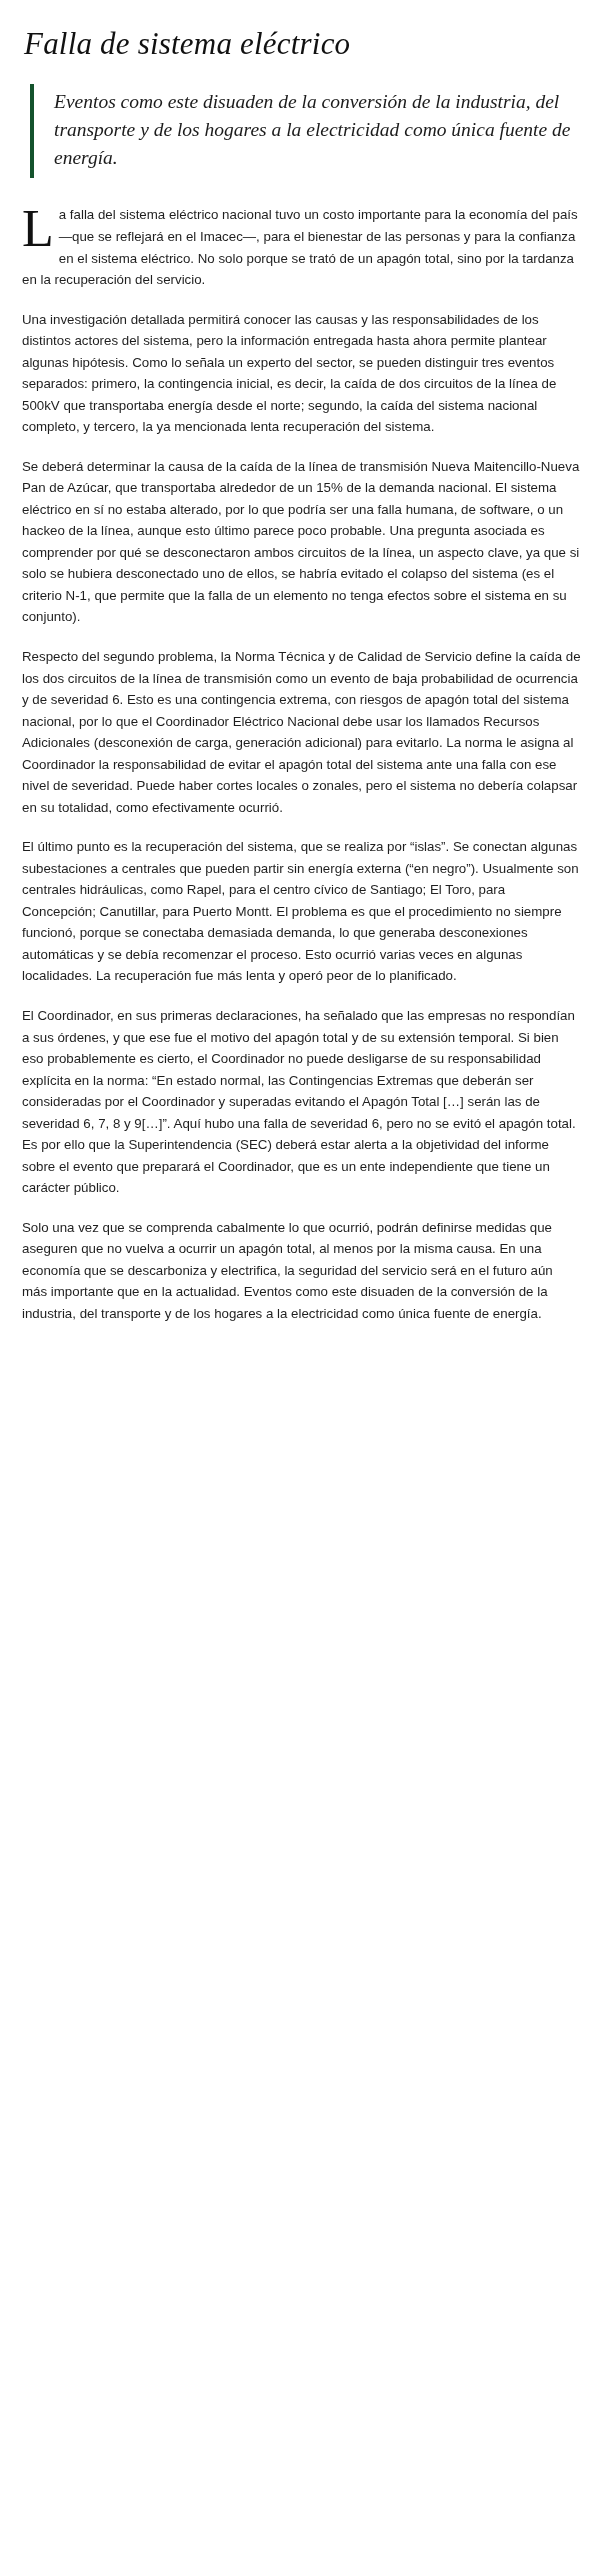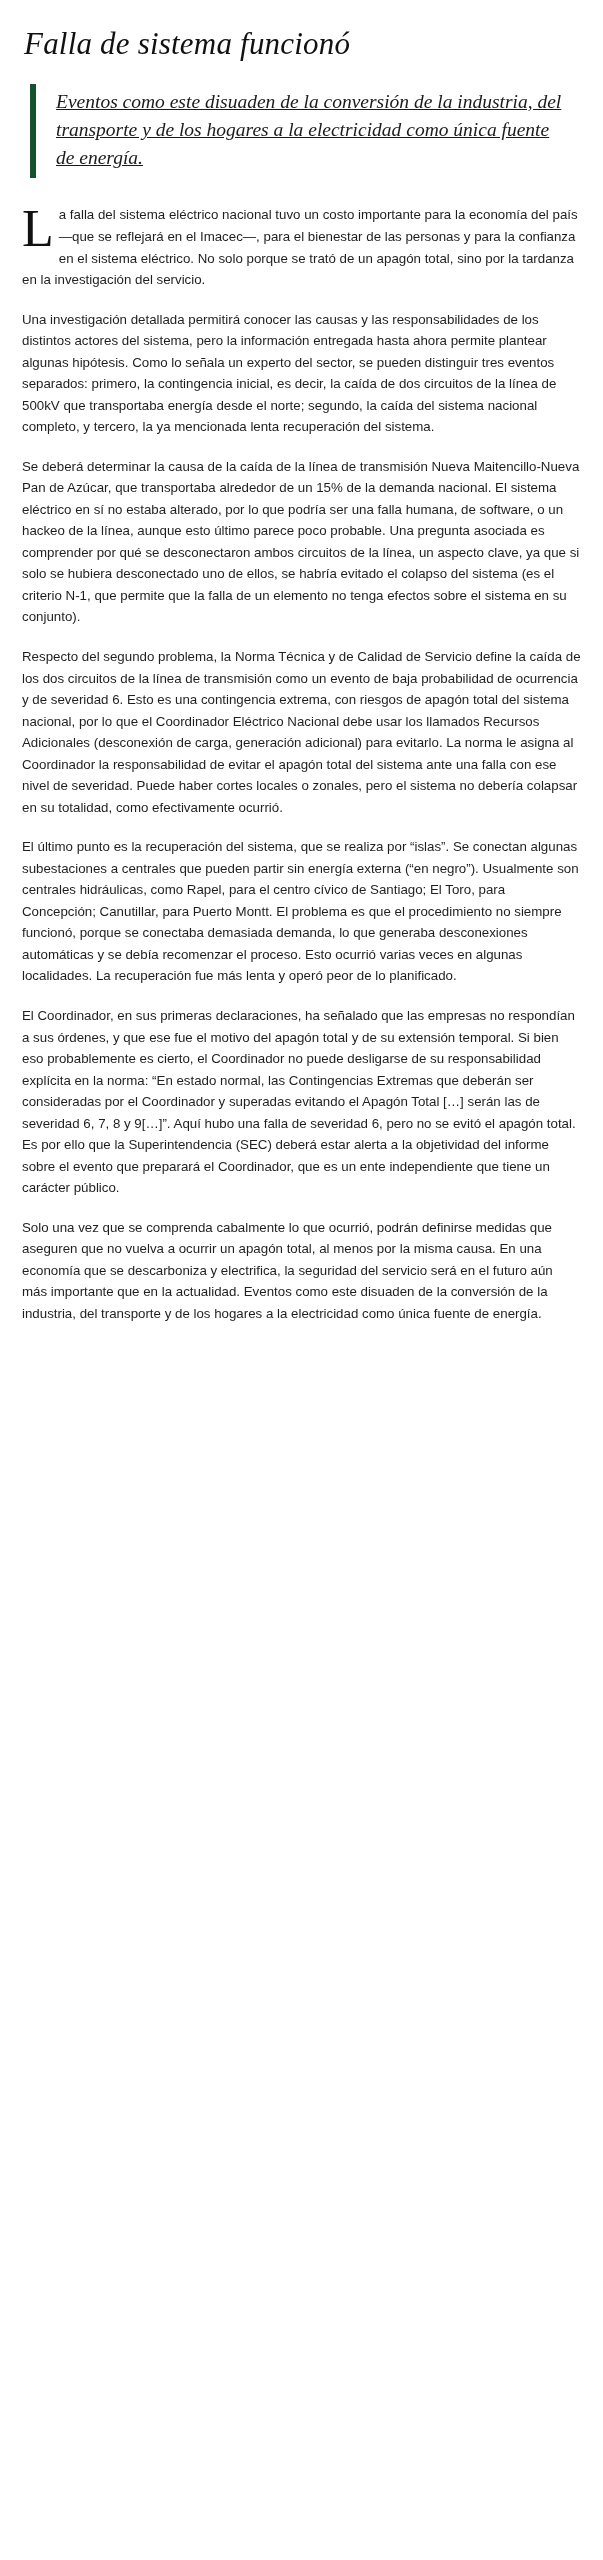--- a/index.html
+++ b/index.html
@@ -22,24 +22,23 @@
     font-family: "Liberation Serif", serif;
     font-style: italic;
     font-size: 31px;
     font-weight: 400;
     line-height: 1.15;
     color: #111111;
     margin: 0 0 22px 2px;
     letter-spacing: 0.2px;
   }
   .pullquote {
-    border-left: 6px solid #14532d;
+    border-left: 4px solid #14532d;
     padding: 4px 10px 6px 20px;
     margin: 0 0 26px 8px;
-    text-decoration: underline;
   }
   .pullquote p {
     margin: 0;
     font-family: "Liberation Serif", serif;
     font-style: italic;
     font-size: 19.5px;
     line-height: 1.45;
     color: #1c1c1c;
   }
   .body-copy {
@@ -66,30 +65,30 @@
     padding: 4px 5px 0 0;
     color: #111111;
     font-weight: 400;
   }
 </style>
 </head>
 <body>
 
 <div class="page">
 
-  <h1 class="article-title">Falla de sistema funcionó</h1>
+  <h1 class="article-title">Falla de sistema eléctrico</h1>
 
   <blockquote class="pullquote">
     <p>Eventos como este disuaden de la conversión de la industria, del transporte
 y de los hogares a la electricidad como única fuente de energía.</p>
   </blockquote>
 
   <div class="body-copy">
 
-    <p class="dropcap-para"><span class="dropcap">L</span><span>a falla del sistema eléctrico nacional tuvo un costo importante para la economía del país —que se reflejará en el Imacec—, para el bienestar de las personas y para la confianza en el sistema eléctrico. No solo porque se trató de un apagón total, sino por la tardanza en la investigación del servicio.</span></p>
+    <p class="dropcap-para"><span class="dropcap">L</span><span>a falla del sistema eléctrico nacional tuvo un costo importante para la economía del país —que se reflejará en el Imacec—, para el bienestar de las personas y para la confianza en el sistema eléctrico. No solo porque se trató de un apagón total, sino por la tardanza en la recuperación del servicio.</span></p>
 
     <p>Una investigación detallada permitirá conocer las causas y las responsabilidades de los distintos actores del sistema, pero la información entregada hasta ahora permite plantear algunas hipótesis. Como lo señala un experto del sector, se pueden distinguir tres eventos separados: primero, la contingencia inicial, es decir, la caída de dos circuitos de la línea de 500kV que transportaba energía desde el norte; segundo, la caída del sistema nacional completo, y tercero, la ya mencionada lenta recuperación del sistema.</p>
 
     <p>Se deberá determinar la causa de la caída de la línea de transmisión Nueva Maitencillo-Nueva Pan de Azúcar, que transportaba alrededor de un 15% de la demanda nacional. El sistema eléctrico en sí no estaba alterado, por lo que podría ser una falla humana, de software, o un hackeo de la línea, aunque esto último parece poco probable. Una pregunta asociada es comprender por qué se desconectaron ambos circuitos de la línea, un aspecto clave, ya que si solo se hubiera desconectado uno de ellos, se habría evitado el colapso del sistema (es el criterio N-1, que permite que la falla de un elemento no tenga efectos sobre el sistema en su conjunto).</p>
 
     <p>Respecto del segundo problema, la Norma Técnica y de Calidad de Servicio define la caída de los dos circuitos de la línea de transmisión como un evento de baja probabilidad de ocurrencia y de severidad 6. Esto es una contingencia extrema, con riesgos de apagón total del sistema nacional, por lo que el Coordinador Eléctrico Nacional debe usar los llamados Recursos Adicionales (desconexión de carga, generación adicional) para evitarlo. La norma le asigna al Coordinador la responsabilidad de evitar el apagón total del sistema ante una falla con ese nivel de severidad. Puede haber cortes locales o zonales, pero el sistema no debería colapsar en su totalidad, como efectivamente ocurrió.</p>
 
     <p>El último punto es la recuperación del sistema, que se realiza por “islas”. Se conectan algunas subestaciones a centrales que pueden partir sin energía externa (“en negro”). Usualmente son centrales hidráulicas, como Rapel, para el centro cívico de Santiago; El Toro, para Concepción; Canutillar, para Puerto Montt. El problema es que el procedimiento no siempre funcionó, porque se conectaba demasiada demanda, lo que generaba desconexiones automáticas y se debía recomenzar el proceso. Esto ocurrió varias veces en algunas localidades. La recuperación fue más lenta y operó peor de lo planificado.</p>
 
     <p>El Coordinador, en sus primeras declaraciones, ha señalado que las empresas no respondían a sus órdenes, y que ese fue el motivo del apagón total y de su extensión temporal. Si bien eso probablemente es cierto, el Coordinador no puede desligarse de su responsabilidad explícita en la norma: “En estado normal, las Contingencias Extremas que deberán ser consideradas por el Coordinador y superadas evitando el Apagón Total […] serán las de severidad 6, 7, 8 y 9[…]”. Aquí hubo una falla de severidad 6, pero no se evitó el apagón total. Es por ello que la Superintendencia (SEC) deberá estar alerta a la objetividad del informe sobre el evento que preparará el Coordinador, que es un ente independiente que tiene un carácter público.</p>

